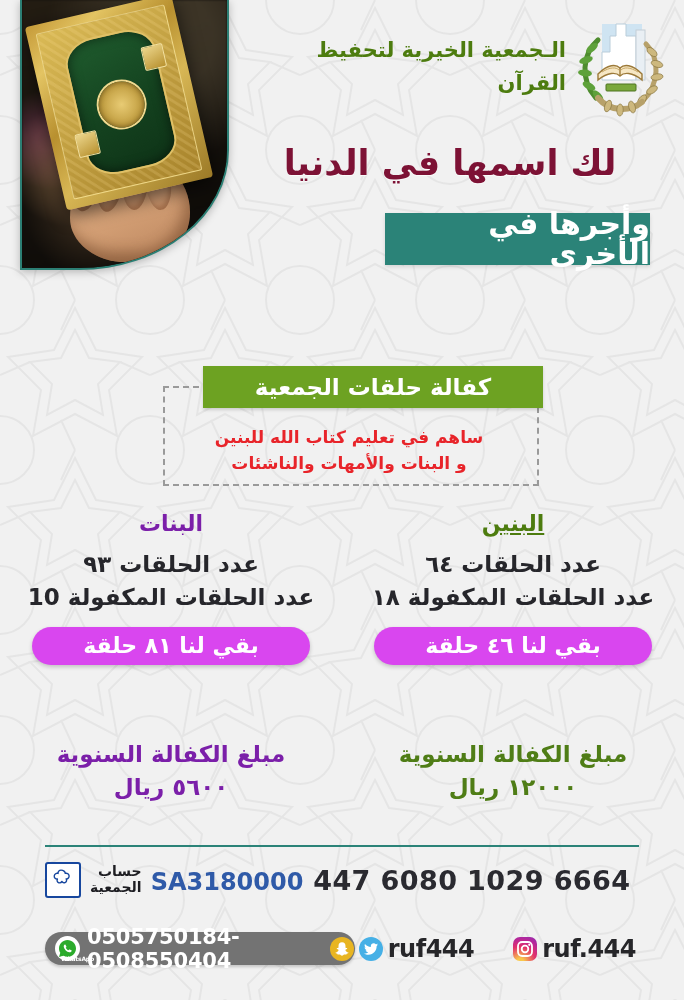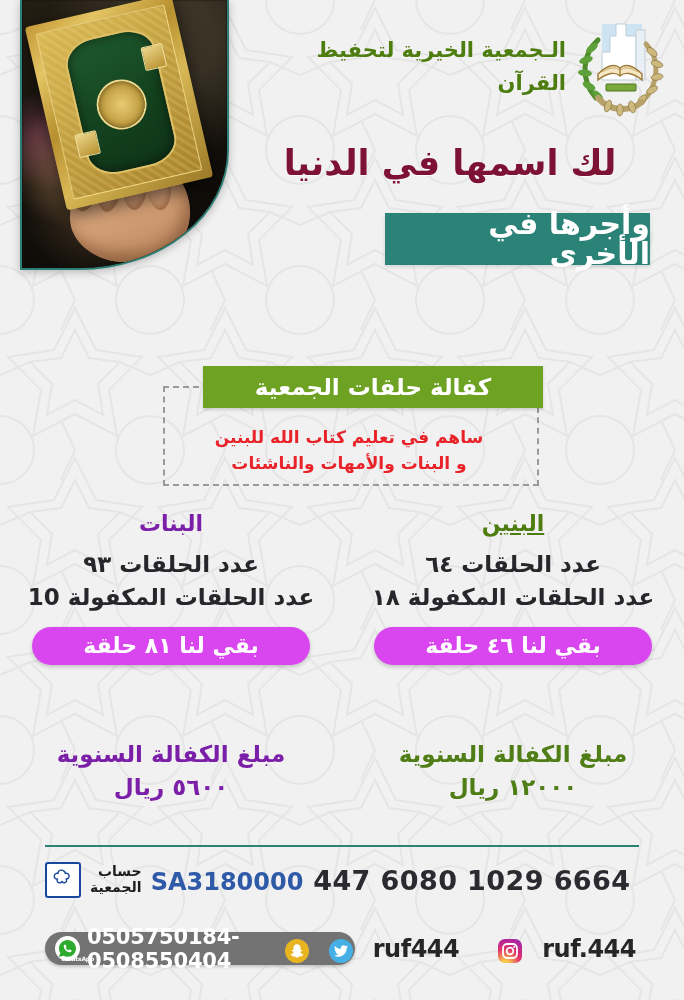--- a/index.html
+++ b/index.html
@@ -196,21 +196,21 @@
     position:absolute;left:6px;bottom:-1px;color:#fff;
     font-size:6px;font-weight:700;letter-spacing:-.2px;
   }
   .wa-num{
     color:#fff;font-size:21px;font-weight:900;direction:ltr;letter-spacing:-.2px;
   }
   .sns{
     position:absolute;right:0;top:0;height:33px;
     display:flex;flex-direction:row-reverse;align-items:center;gap:7px;
   }
-  .sns-grp{display:flex;flex-direction:row-reverse;align-items:flex-end;gap:20px;}
+  .sns-grp{display:flex;flex-direction:row-reverse;align-items:center;gap:5px;}
   .sns-handle{
     color:#262629;font-size:24px;font-weight:900;direction:ltr;letter-spacing:-.5px;
     margin-right:3px;
   }
   .ico{width:24px;height:24px;border-radius:50%;flex:none;position:relative;}
   .ico-snap{background:#e8b521;}
   .ico-tw{background:#46b0e6;}
   .ico-ig{background:radial-gradient(circle at 30% 105%,#f9c84b 0 12%,#e1306c 52%,#b5279a 78%,#8e2fb5 100%);border-radius:7px;}
   .gap-lg{width:22px;}
 </style>

